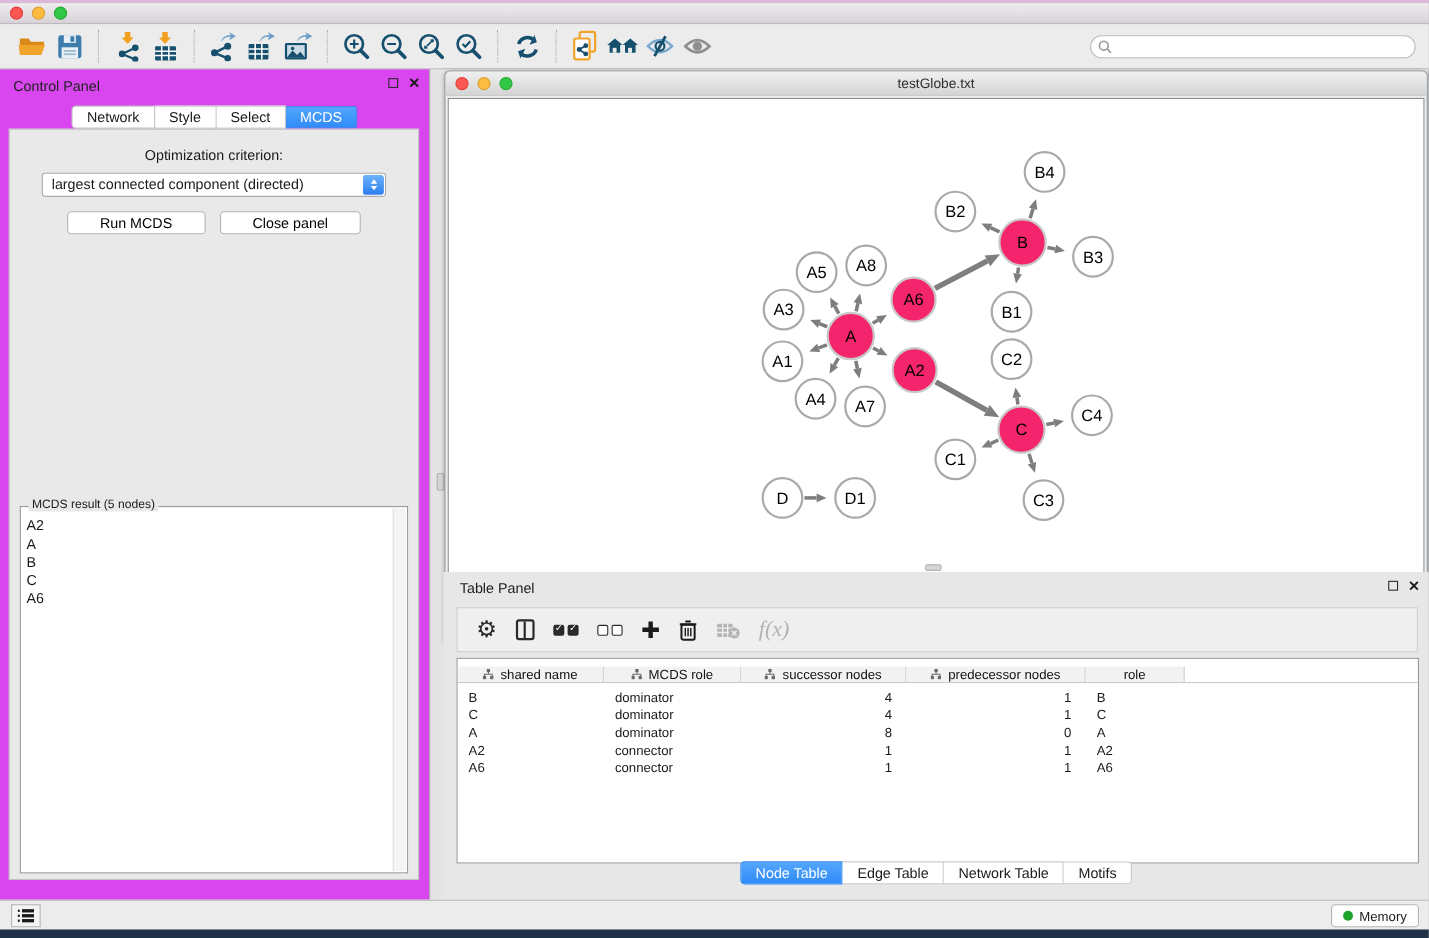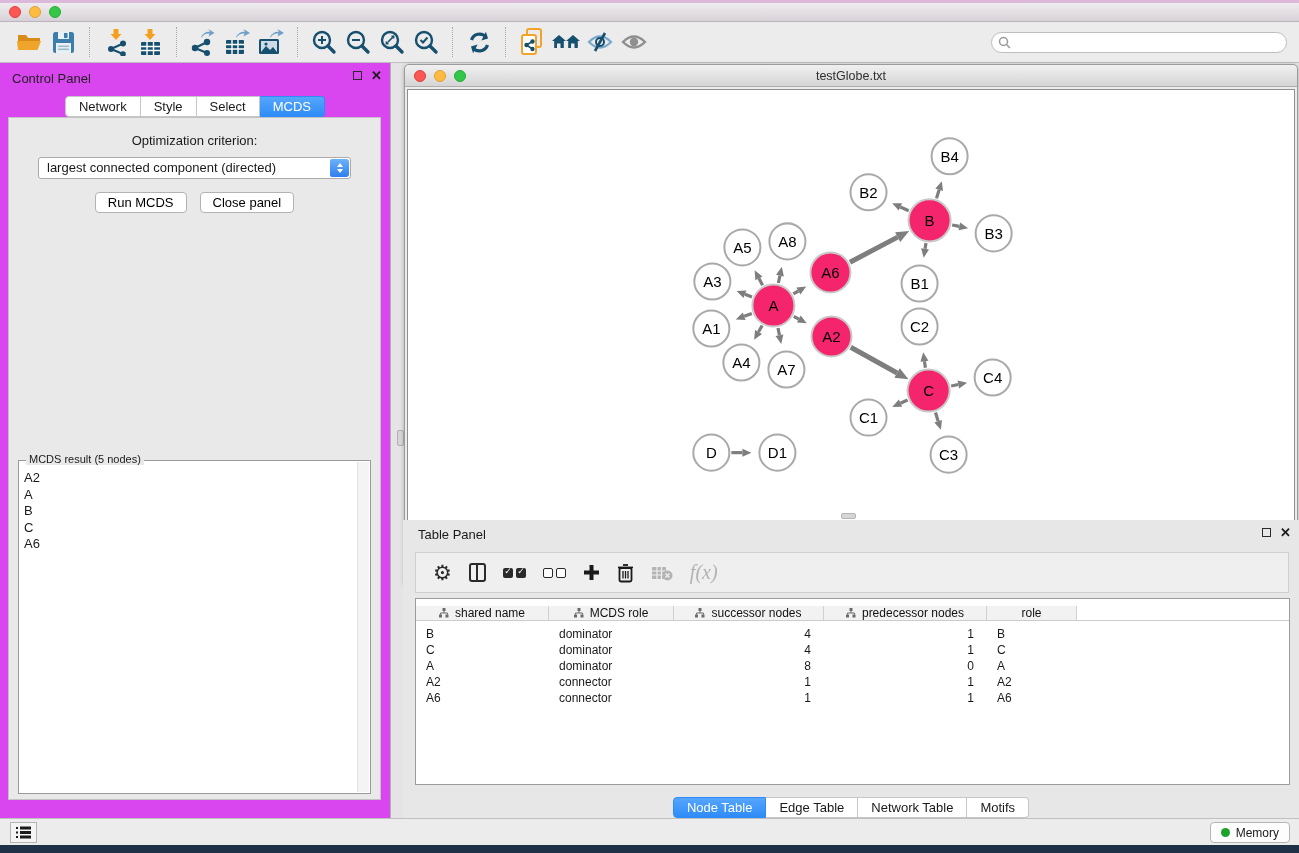--- a/index.html
+++ b/index.html
@@ -54,21 +54,21 @@
                 border:1px solid #ababab; border-radius:3px; font-size:13px; line-height:20px;
                 padding-left:8px; }
   .select-stepper { position:absolute; right:1px; top:1px; width:19px; height:18px;
                     border-radius:2px 3px 3px 2px; background:linear-gradient(#6db3fa,#2d7ef0);
                     display:flex; flex-direction:column; align-items:center; justify-content:center; gap:2px; }
   .chev-up { width:0; height:0; border-left:3.5px solid transparent; border-right:3.5px solid transparent;
              border-bottom:4.5px solid #fff; }
   .chev-down { width:0; height:0; border-left:3.5px solid transparent; border-right:3.5px solid transparent;
                border-top:4.5px solid #fff; }
   .cp-buttons { margin-top:13px; display:flex; justify-content:center; gap:13px; }
-  .cp-btn { height:21px; padding:0 12px; background:#fff; border:1px solid #b3b3b3;
+  .cp-btn { height:21px; padding:0 29px; background:#fff; border:1px solid #b3b3b3;
             border-radius:4px; font-size:13px; line-height:19px; }
 
   .result-box { position:absolute; left:9px; right:9px; top:342px; bottom:5px;
                 border:1px solid #9a9a9a; background:#fff; }
   .result-legend { position:absolute; top:-8px; left:7px; background:#e9e9e9; padding:0 3px;
                    font-size:11px; }
   .result-list { position:absolute; left:2px; top:3px; bottom:2px; right:14px; overflow:hidden;
                  padding-top:6px; padding-left:3px; }
   .result-item { font-size:13px; line-height:16.5px; }
   .result-scrollbar { position:absolute; right:1px; top:1px; bottom:1px; width:12px;
@@ -112,21 +112,21 @@
   .tbl { position:absolute; left:12px; right:9px; top:78px; bottom:33px; background:#fff;
          border:1px solid #9c9c9c; overflow:hidden; }
   .tbl-head { display:flex; height:22px; border-bottom:1px solid #cccccc;align-items:flex-end; }
   .th { background:#f2f2f2; border-right:1px solid #d0d0d0; display:flex; align-items:center;
         justify-content:center; gap:6px; font-size:12px; color:#111; }
   .tr { display:flex; height:16px; align-items:center; font-size:12px; }
   .tbl-body { padding-top:5px; }
   .td { overflow:hidden; white-space:nowrap; }
   .td.al { text-align:left; padding-left:10px; }
   .td.ar { text-align:right; padding-right:13px; }
-  .tp-tabs { bottom:0; }
+  .tp-tabs { bottom:14px; }
 
   
   .statusbar { position:absolute; left:0; right:0; bottom:8px; height:27px; background:#ececec;
                border-top:1px solid #c0c0c0; }
   .list-btn { position:absolute; left:10px; top:3px; width:27px; height:21px; background:#f4f4f4;
               border:1px solid #b5b5b5; display:flex; align-items:center; justify-content:center; }
   .memory-btn { position:absolute; right:9px; top:3px; height:21px; padding:0 10px; background:#fdfdfd;
                 border:1px solid #b5b5b5; border-radius:4px; display:flex; align-items:center; gap:6px;
                 font-size:12px; }
   .mem-dot { width:9px; height:9px; border-radius:50%; background:#1ca32c; }

